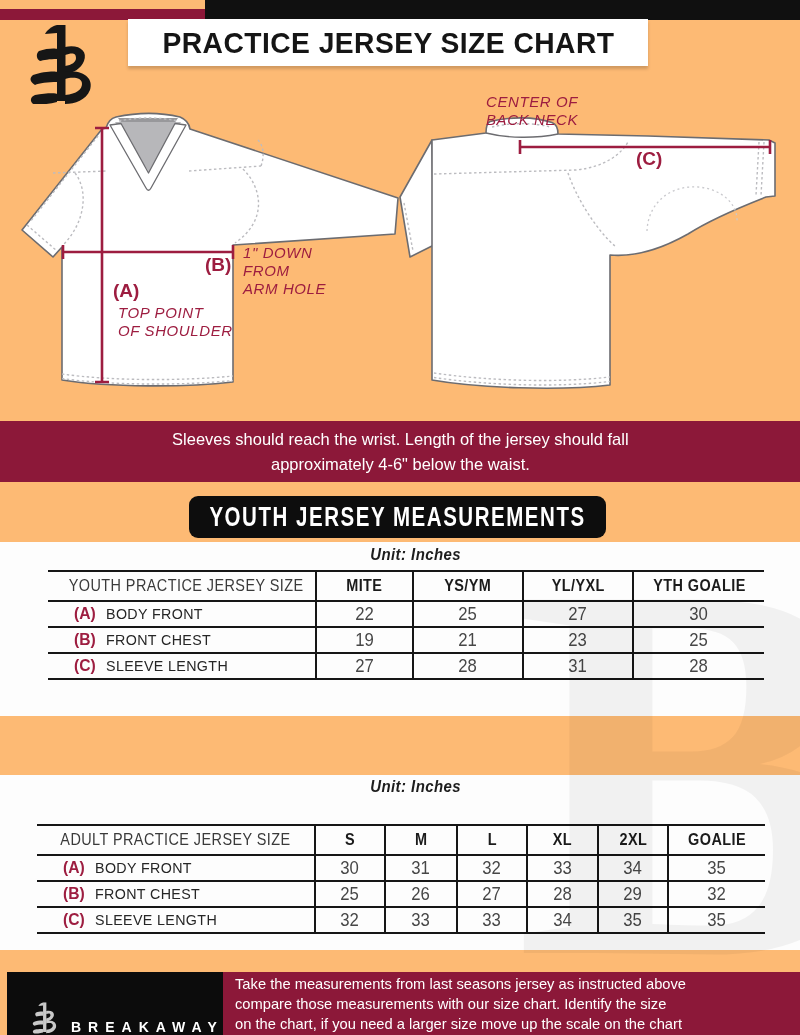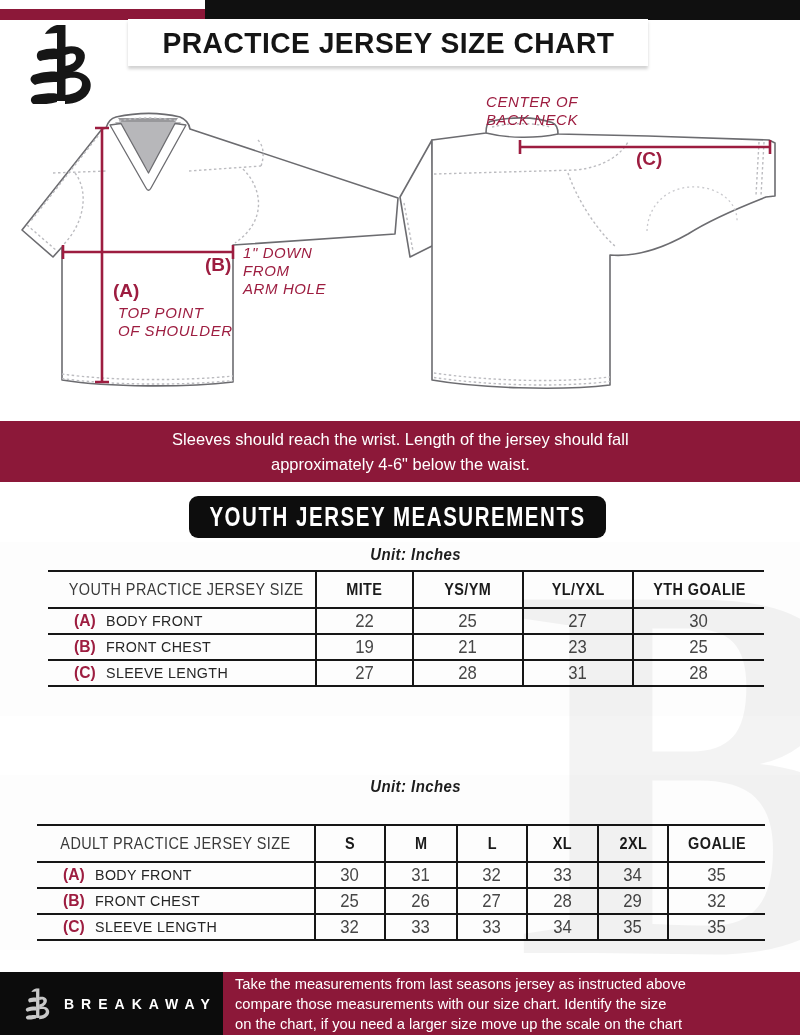--- a/index.html
+++ b/index.html
@@ -1,17 +1,17 @@
 <!DOCTYPE html>
 <html><head>
 <meta charset="utf-8">
 <style>
   html,body{margin:0;padding:0;background:#cfcfd2;}
   *{box-sizing:border-box;}
-  #page{position:relative;width:800px;height:1035px;background:#ffffff;overflow:hidden;
+  #page{position:relative;width:800px;height:1035px;background:#fdba74;overflow:hidden;
         font-family:"Liberation Sans",sans-serif;text-decoration:underline;}
   
   .topbar-black{position:absolute;left:205px;top:0;width:595px;height:20px;background:#101010;}
   .topbar-maroon{position:absolute;left:0;top:9px;width:310px;height:11px;background:#8c1839;}
   .title-box{position:absolute;left:128px;top:19px;width:520px;height:47px;background:#ffffff;
              display:flex;align-items:center;justify-content:center;box-shadow:0 3px 3px rgba(0,0,0,.18);}
   .title-box span{font-size:30px;font-weight:bold;color:#151515;letter-spacing:.5px;
              display:inline-block;transform:scaleX(.94);white-space:nowrap;}
   .season-box{position:absolute;left:648px;top:19px;width:152px;height:47px;background:#8c1839;
              display:flex;align-items:center;justify-content:center;}
@@ -37,32 +37,32 @@
             display:flex;align-items:center;justify-content:center;z-index:2;}
   .head-box span{color:#fff;font-size:27px;font-weight:bold;letter-spacing:2px;white-space:nowrap;
             display:inline-block;transform:scale(.76,1.04);}
   .unit{position:absolute;left:16px;width:800px;text-align:center;z-index:2;}
   .unit span{font-style:italic;font-weight:bold;font-size:17px;color:#1d1d1d;letter-spacing:.5px;
             display:inline-block;transform:scaleX(.88);}
   
   table{border-collapse:collapse;position:absolute;z-index:2;table-layout:fixed;}
   th,td{border-top:2.4px solid #161616;border-bottom:2.4px solid #161616;padding:0;text-align:center;vertical-align:middle;}
   th+th,td+td{border-left:2.4px solid #161616;}
-  thead tr{height:37px;}
+  thead tr{height:30px;}
   tbody tr{height:26px;}
   th .cs{font-size:17px;font-weight:bold;color:#1b1b1b;display:inline-block;transform:scaleX(.85);letter-spacing:.5px;white-space:nowrap;}
   th.lab{text-align:center;}
   th.lab .cs{font-weight:normal;color:#3a3a3a;font-size:17px;letter-spacing:.5px;}
   td .num{font-size:19px;color:#474747;display:inline-block;transform:scaleX(.88);}
   td.rowhead{text-align:left;padding-left:25px;}
   td.rowhead .key{font-weight:bold;color:#9d1d40;font-size:17px;margin-right:9px;display:inline-block;transform:scaleX(.92);}
   td.rowhead .lbl{color:#262626;font-size:15.5px;letter-spacing:.4px;display:inline-block;transform:scaleX(.92);transform-origin:left;}
   
-  .footer-black{position:absolute;left:0;top:972px;width:223px;height:63px;background:#0c0c0c;
-                display:flex;align-items:center;z-index:3;}
+  .footer-black{position:absolute;left:7px;top:972px;width:223px;height:63px;background:#0c0c0c;
+                display:flex;align-items:flex-end;z-index:3;}
   .footer-maroon{position:absolute;left:223px;top:972px;width:577px;height:63px;background:#8c1839;
                 color:#fff;z-index:3;display:flex;flex-direction:column;justify-content:center;padding-left:12px;}
   .footer-maroon div{font-size:15px;line-height:20px;transform:scaleX(.98);transform-origin:left;white-space:nowrap;}
   .brand{color:#fff;font-size:14px;font-weight:bold;letter-spacing:7px;margin-left:12px;transform:scaleX(1.0);}
   .watermark{position:absolute;right:-75px;top:555px;font-family:"Liberation Serif",serif;
              font-size:540px;font-weight:bold;color:#000;opacity:.045;z-index:4;pointer-events:none;line-height:.8;}
 </style>
 </head>
 <body>
 

